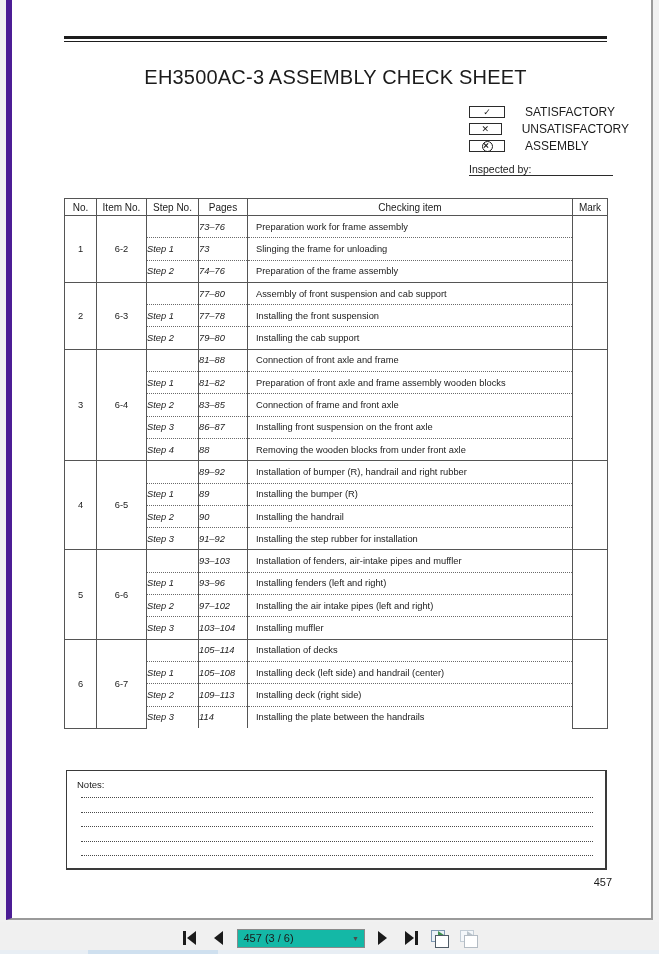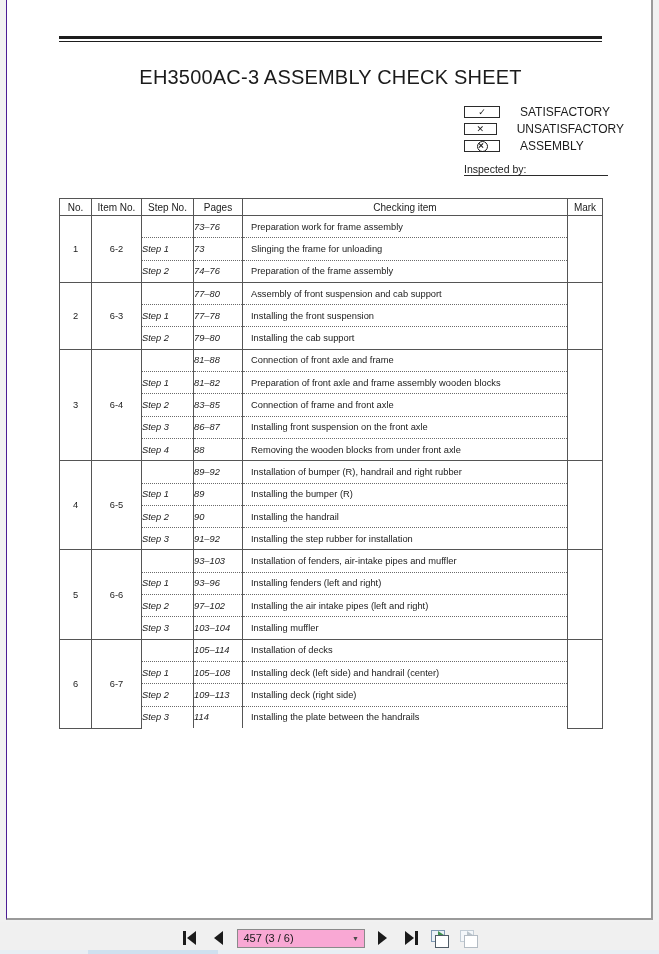--- a/index.html
+++ b/index.html
@@ -25,21 +25,21 @@
     background: #f1f1f1;
   }
   #page-shadowbox {
     position: absolute;
     left: 6px; top: 0px;
     width: 647px;
     height: 920px;
     background: #ffffff;
     border-right: 2px solid #9a9a9a;
     border-bottom: 2px solid #9a9a9a;
-    border-left: 1px solid #4c1d95;
+    border-left: 6px solid #4c1d95;
     box-sizing: border-box;
   }
   #page {
     position: absolute;
     left: 0; top: 0;
     width: 100%;
     height: 100%;
     background: #ffffff;
   }
 
@@ -293,21 +293,21 @@
     border-right: 9px solid #1b1b1b;
   }
   .bar-v {
     width: 2.5px; height: 14px;
     background: #1b1b1b;
   }
   .combo {
     width: 128px;
     height: 19px;
     border: 1px solid #8a8a8a;
-    background: #f9a8d4;
+    background: #14b8a6;
     display: flex;
     align-items: center;
     box-sizing: border-box;
     font-size: 11px;
     color: #1b1b1b;
     cursor: pointer;
   }
   .combo-val {
     flex: 1;
     padding-left: 6px;
@@ -532,21 +532,32 @@
               <td class="cell-check dotted-top">Installing deck (right side)</td>
             </tr>
             <tr class="subrow group-last">
               <td class="cell-step dotted-top">Step 3</td>
               <td class="cell-pages dotted-top">114</td>
               <td class="cell-check dotted-top">Installing the plate between the handrails</td>
             </tr>
           </tbody>
       </table>
 
-
+      <div class="notes-box">
+        <div class="notes-label">Notes:</div>
+        <div class="notes-lines">
+            <div class="notes-line"></div>
+            <div class="notes-line"></div>
+            <div class="notes-line"></div>
+            <div class="notes-line"></div>
+            <div class="notes-line"></div>
+          </div>
+      </div>
+
+      <div class="page-number">457</div>
 
     </div>
   </div>
 
   <div id="toolbar">
     <div class="tb-btn" title="First page">
       <span class="bar-v" style="margin-right:1px"></span>
         <span class="tri tri-l"></span>
     </div>
     <div class="tb-btn" title="Previous page">

